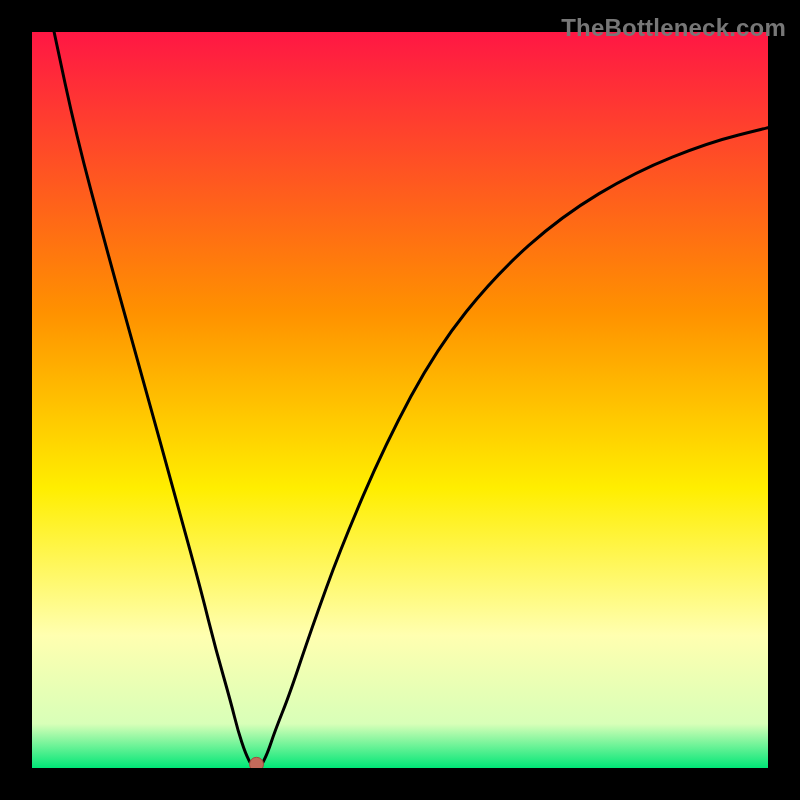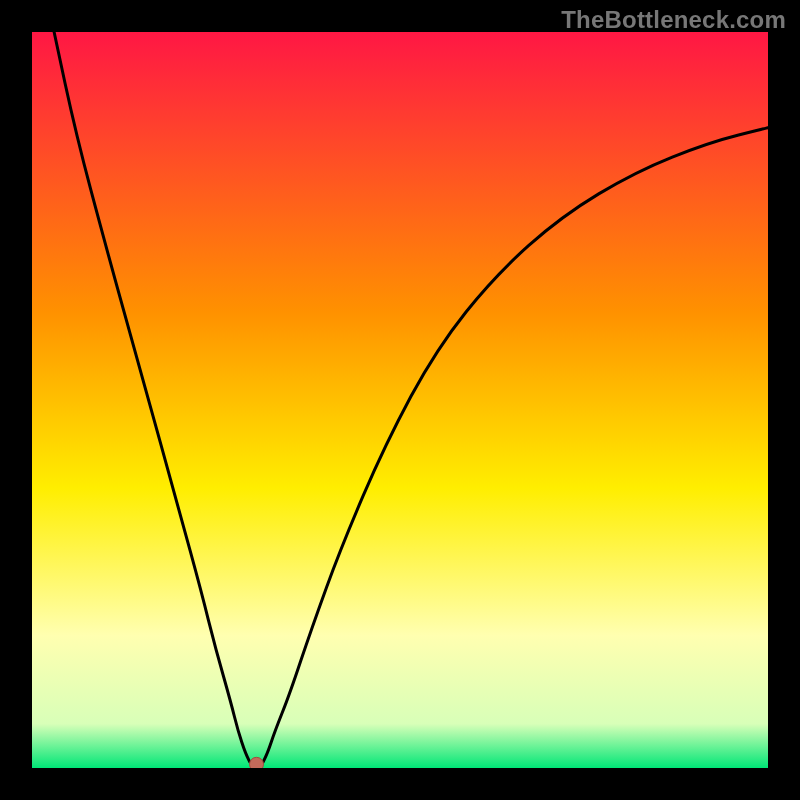--- a/index.html
+++ b/index.html
@@ -21,21 +21,21 @@
   .plot-area {
     position: absolute;
     left: 32px;
     top: 32px;
     width: 736px;
     height: 736px;
     overflow: visible;
   }
   .watermark {
     position: absolute;
-    top: 6px;
+    top: 14px;
     right: 14px;
     font-family: Arial, Helvetica, sans-serif;
     font-size: 24px;
     font-weight: 600;
     color: #777;
     letter-spacing: 0.2px;
   }
   svg {
     display: block;
   }

